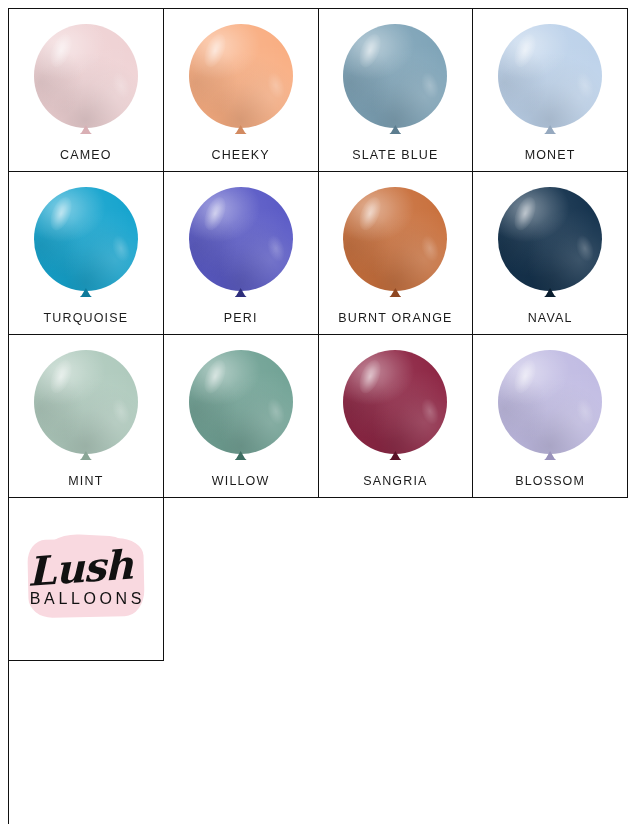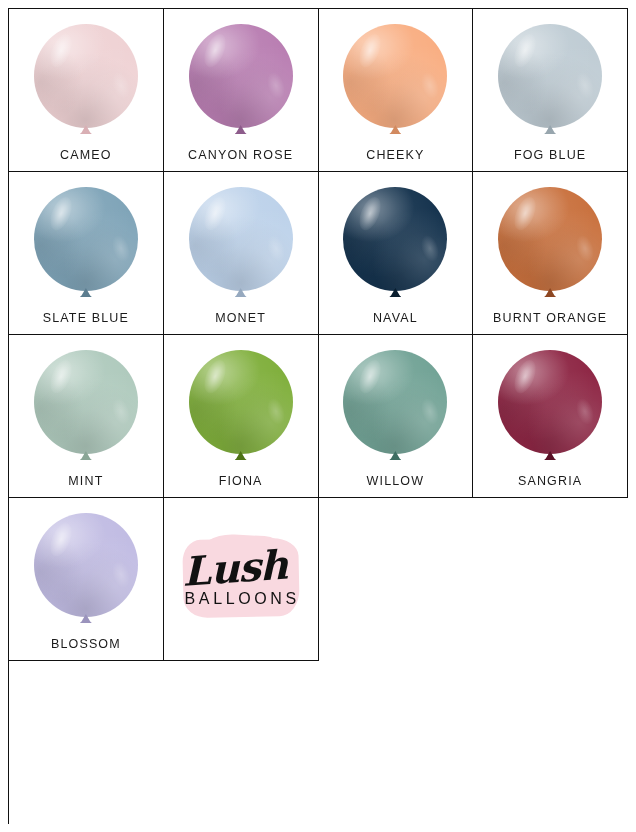--- a/index.html
+++ b/index.html
@@ -189,108 +189,98 @@
         <div class="balloon-wrap" style="--c: #EFD2D4; --knot: #D9AFB4;">
           <div class="balloon-body">
             <div class="balloon-sheen"></div>
             <div class="balloon-sheen-right"></div>
           </div>
           <div class="balloon-knot"></div>
         </div>
         <div class="swatch-label">CAMEO</div>
       </div>
       <div class="swatch-cell">
-        <div class="balloon-wrap" style="--c: #B97EB2; --knot: #8D5C8B;">
-          <div class="balloon-body">
-            <div class="balloon-sheen"></div>
-            <div class="balloon-sheen-right"></div>
-          </div>
-          <div class="balloon-knot"></div>
-        </div>
-        <div class="swatch-label">CANYON ROSE</div>
-      </div>
-      <div class="swatch-cell">
         <div class="balloon-wrap" style="--c: #F9AE82; --knot: #D28A60;">
           <div class="balloon-body">
             <div class="balloon-sheen"></div>
             <div class="balloon-sheen-right"></div>
           </div>
           <div class="balloon-knot"></div>
         </div>
         <div class="swatch-label">CHEEKY</div>
       </div>
       <div class="swatch-cell">
-        <div class="balloon-wrap" style="--c: #BFCCD4; --knot: #98A6AE;">
-          <div class="balloon-body">
-            <div class="balloon-sheen"></div>
-            <div class="balloon-sheen-right"></div>
-          </div>
-          <div class="balloon-knot"></div>
-        </div>
-        <div class="swatch-label">FOG BLUE</div>
-      </div>
-      <div class="swatch-cell">
         <div class="balloon-wrap" style="--c: #7FA4B8; --knot: #5C7D8F;">
           <div class="balloon-body">
             <div class="balloon-sheen"></div>
             <div class="balloon-sheen-right"></div>
           </div>
           <div class="balloon-knot"></div>
         </div>
         <div class="swatch-label">SLATE BLUE</div>
       </div>
       <div class="swatch-cell">
         <div class="balloon-wrap" style="--c: #BDD2EA; --knot: #96A9BF;">
           <div class="balloon-body">
             <div class="balloon-sheen"></div>
             <div class="balloon-sheen-right"></div>
           </div>
           <div class="balloon-knot"></div>
         </div>
         <div class="swatch-label">MONET</div>
       </div>
       <div class="swatch-cell">
+        <div class="balloon-wrap" style="--c: #16A4CE; --knot: #0E7A9B;">
+          <div class="balloon-body">
+            <div class="balloon-sheen"></div>
+            <div class="balloon-sheen-right"></div>
+          </div>
+          <div class="balloon-knot"></div>
+        </div>
+        <div class="swatch-label">TURQUOISE</div>
+      </div>
+      <div class="swatch-cell">
+        <div class="balloon-wrap" style="--c: #5B5BC6; --knot: #2E2E7C;">
+          <div class="balloon-body">
+            <div class="balloon-sheen"></div>
+            <div class="balloon-sheen-right"></div>
+          </div>
+          <div class="balloon-knot"></div>
+        </div>
+        <div class="swatch-label">PERI</div>
+      </div>
+      <div class="swatch-cell">
+        <div class="balloon-wrap" style="--c: #C9713E; --knot: #8E4722;">
+          <div class="balloon-body">
+            <div class="balloon-sheen"></div>
+            <div class="balloon-sheen-right"></div>
+          </div>
+          <div class="balloon-knot"></div>
+        </div>
+        <div class="swatch-label">BURNT ORANGE</div>
+      </div>
+      <div class="swatch-cell">
         <div class="balloon-wrap" style="--c: #15334E; --knot: #091D2E;">
           <div class="balloon-body">
             <div class="balloon-sheen"></div>
             <div class="balloon-sheen-right"></div>
           </div>
           <div class="balloon-knot"></div>
         </div>
         <div class="swatch-label">NAVAL</div>
       </div>
       <div class="swatch-cell">
-        <div class="balloon-wrap" style="--c: #C9713E; --knot: #8E4722;">
-          <div class="balloon-body">
-            <div class="balloon-sheen"></div>
-            <div class="balloon-sheen-right"></div>
-          </div>
-          <div class="balloon-knot"></div>
-        </div>
-        <div class="swatch-label">BURNT ORANGE</div>
-      </div>
-      <div class="swatch-cell">
         <div class="balloon-wrap" style="--c: #AFCABD; --knot: #8AA696;">
           <div class="balloon-body">
             <div class="balloon-sheen"></div>
             <div class="balloon-sheen-right"></div>
           </div>
           <div class="balloon-knot"></div>
         </div>
         <div class="swatch-label">MINT</div>
-      </div>
-      <div class="swatch-cell">
-        <div class="balloon-wrap" style="--c: #80AF3C; --knot: #4E7317;">
-          <div class="balloon-body">
-            <div class="balloon-sheen"></div>
-            <div class="balloon-sheen-right"></div>
-          </div>
-          <div class="balloon-knot"></div>
-        </div>
-        <div class="swatch-label">FIONA</div>
       </div>
       <div class="swatch-cell">
         <div class="balloon-wrap" style="--c: #72A396; --knot: #3E6E62;">
           <div class="balloon-body">
             <div class="balloon-sheen"></div>
             <div class="balloon-sheen-right"></div>
           </div>
           <div class="balloon-knot"></div>
         </div>
         <div class="swatch-label">WILLOW</div>

